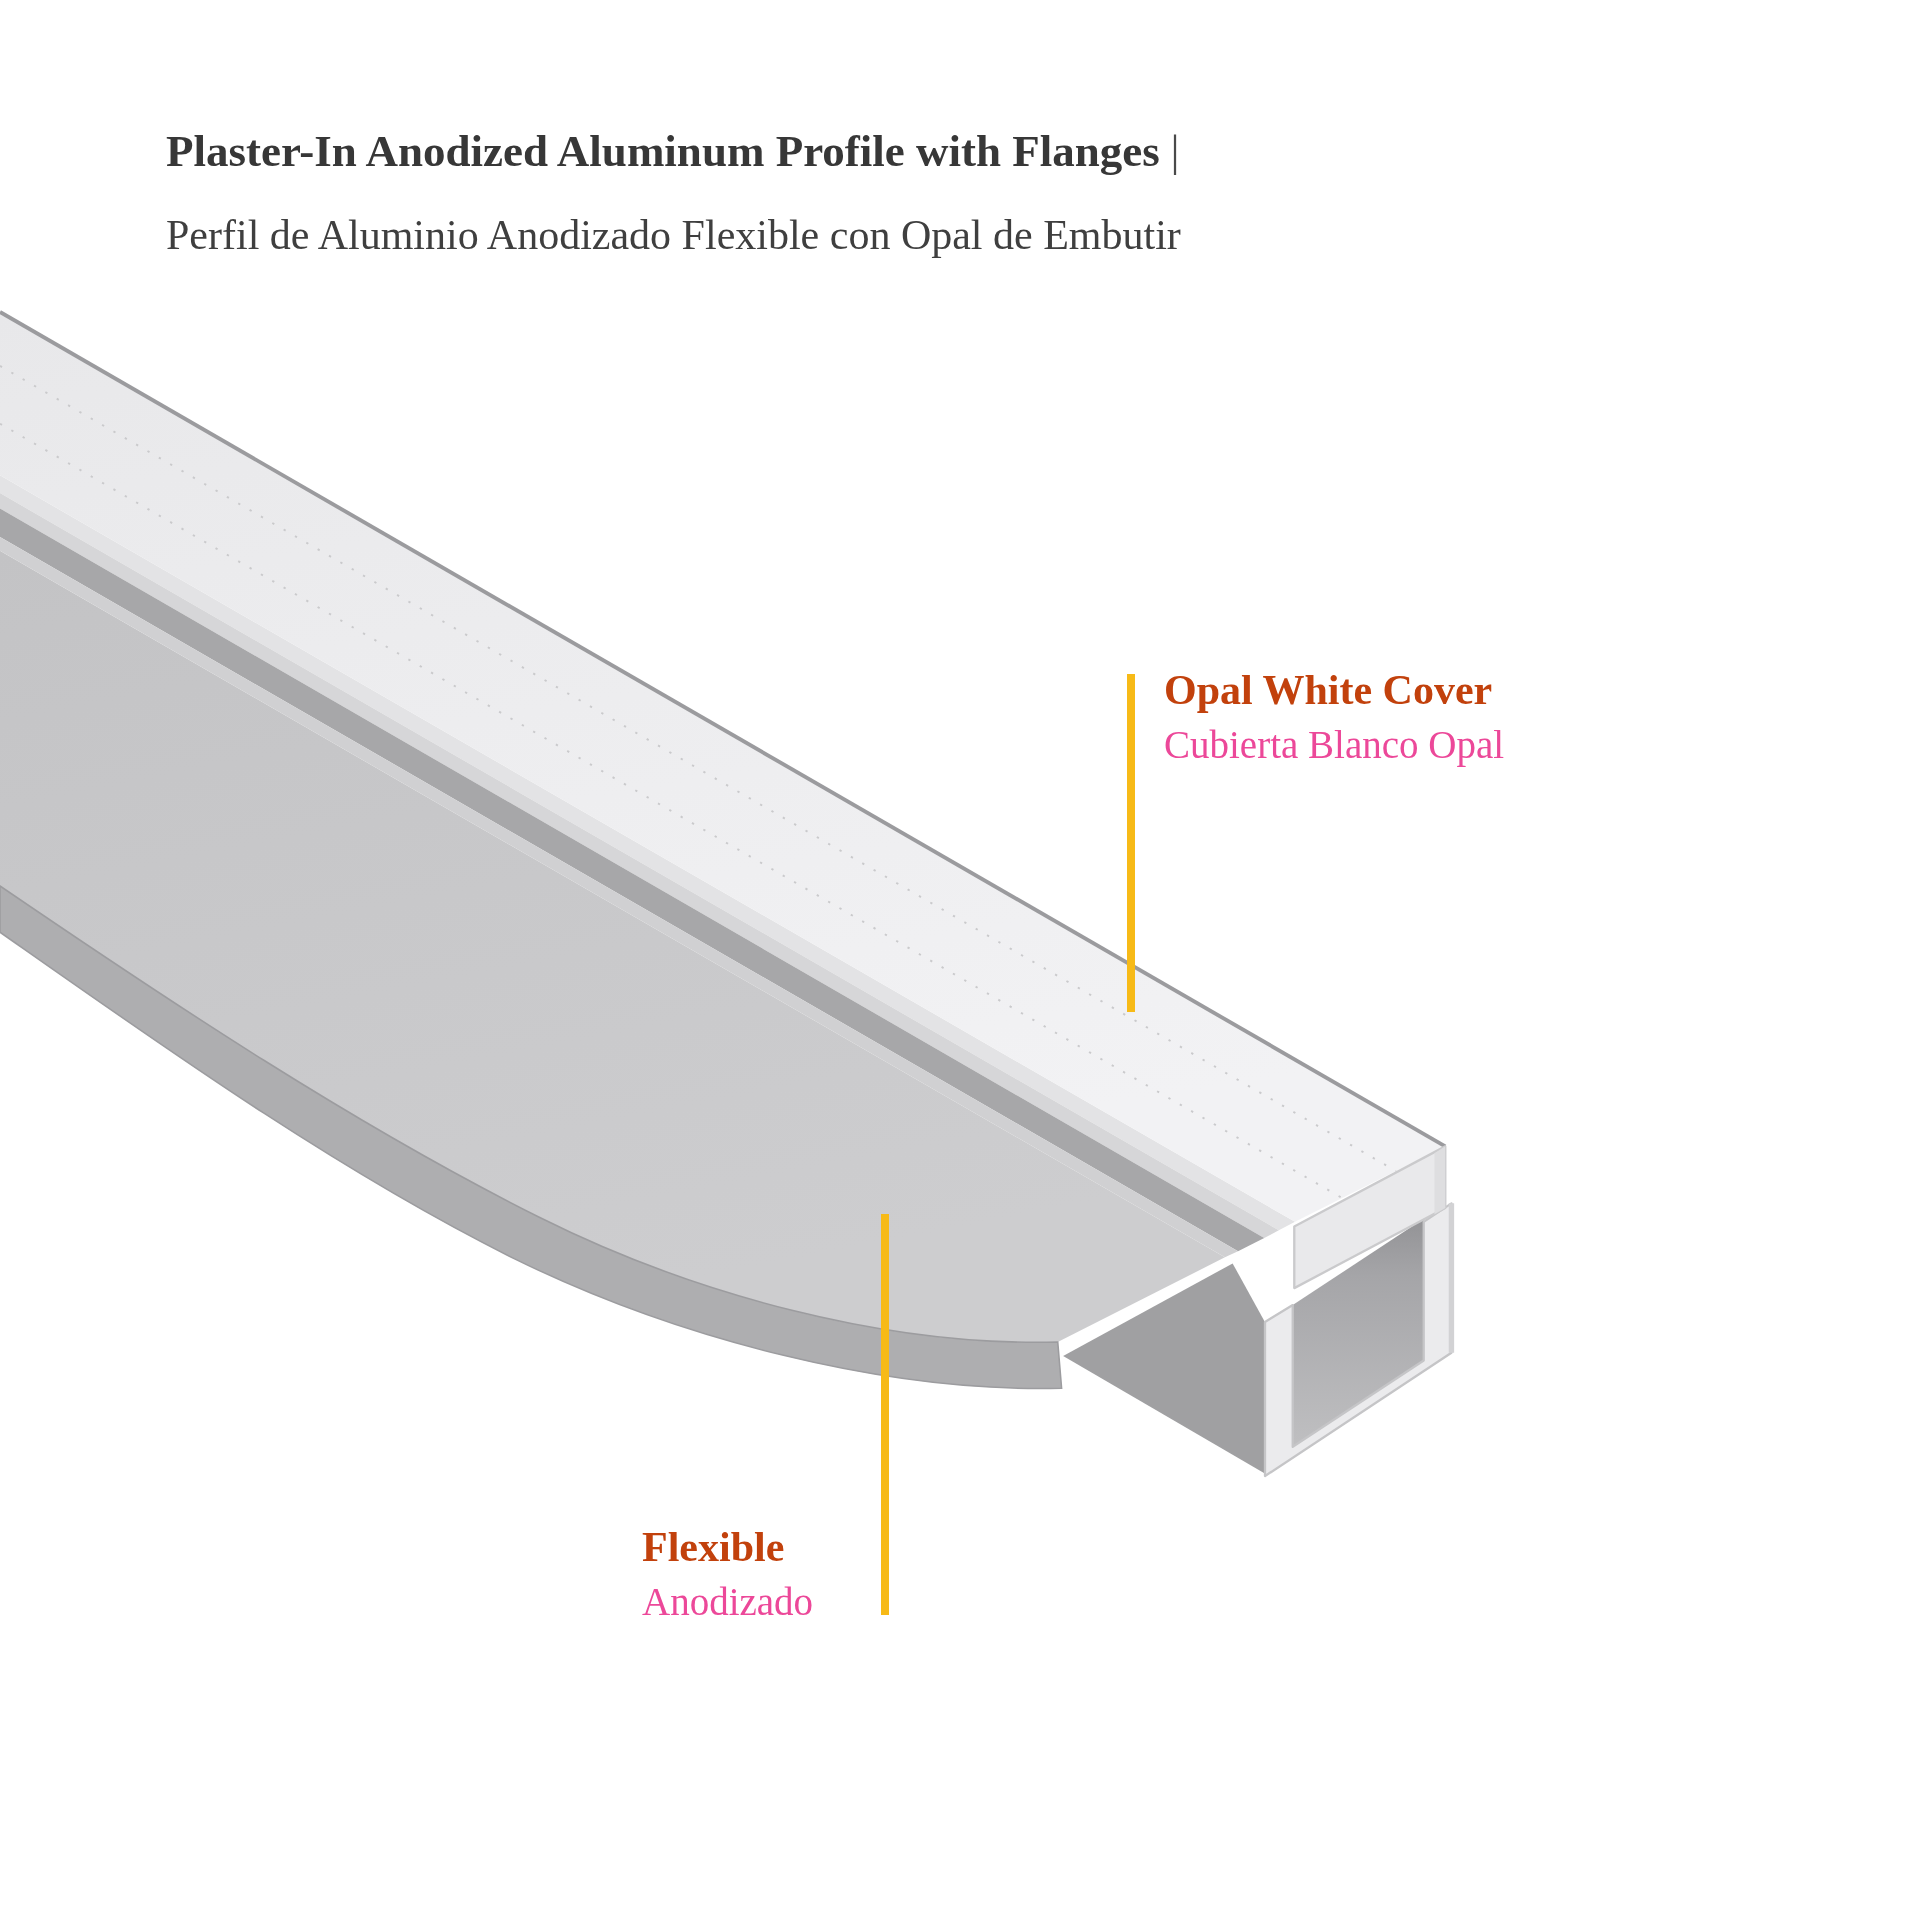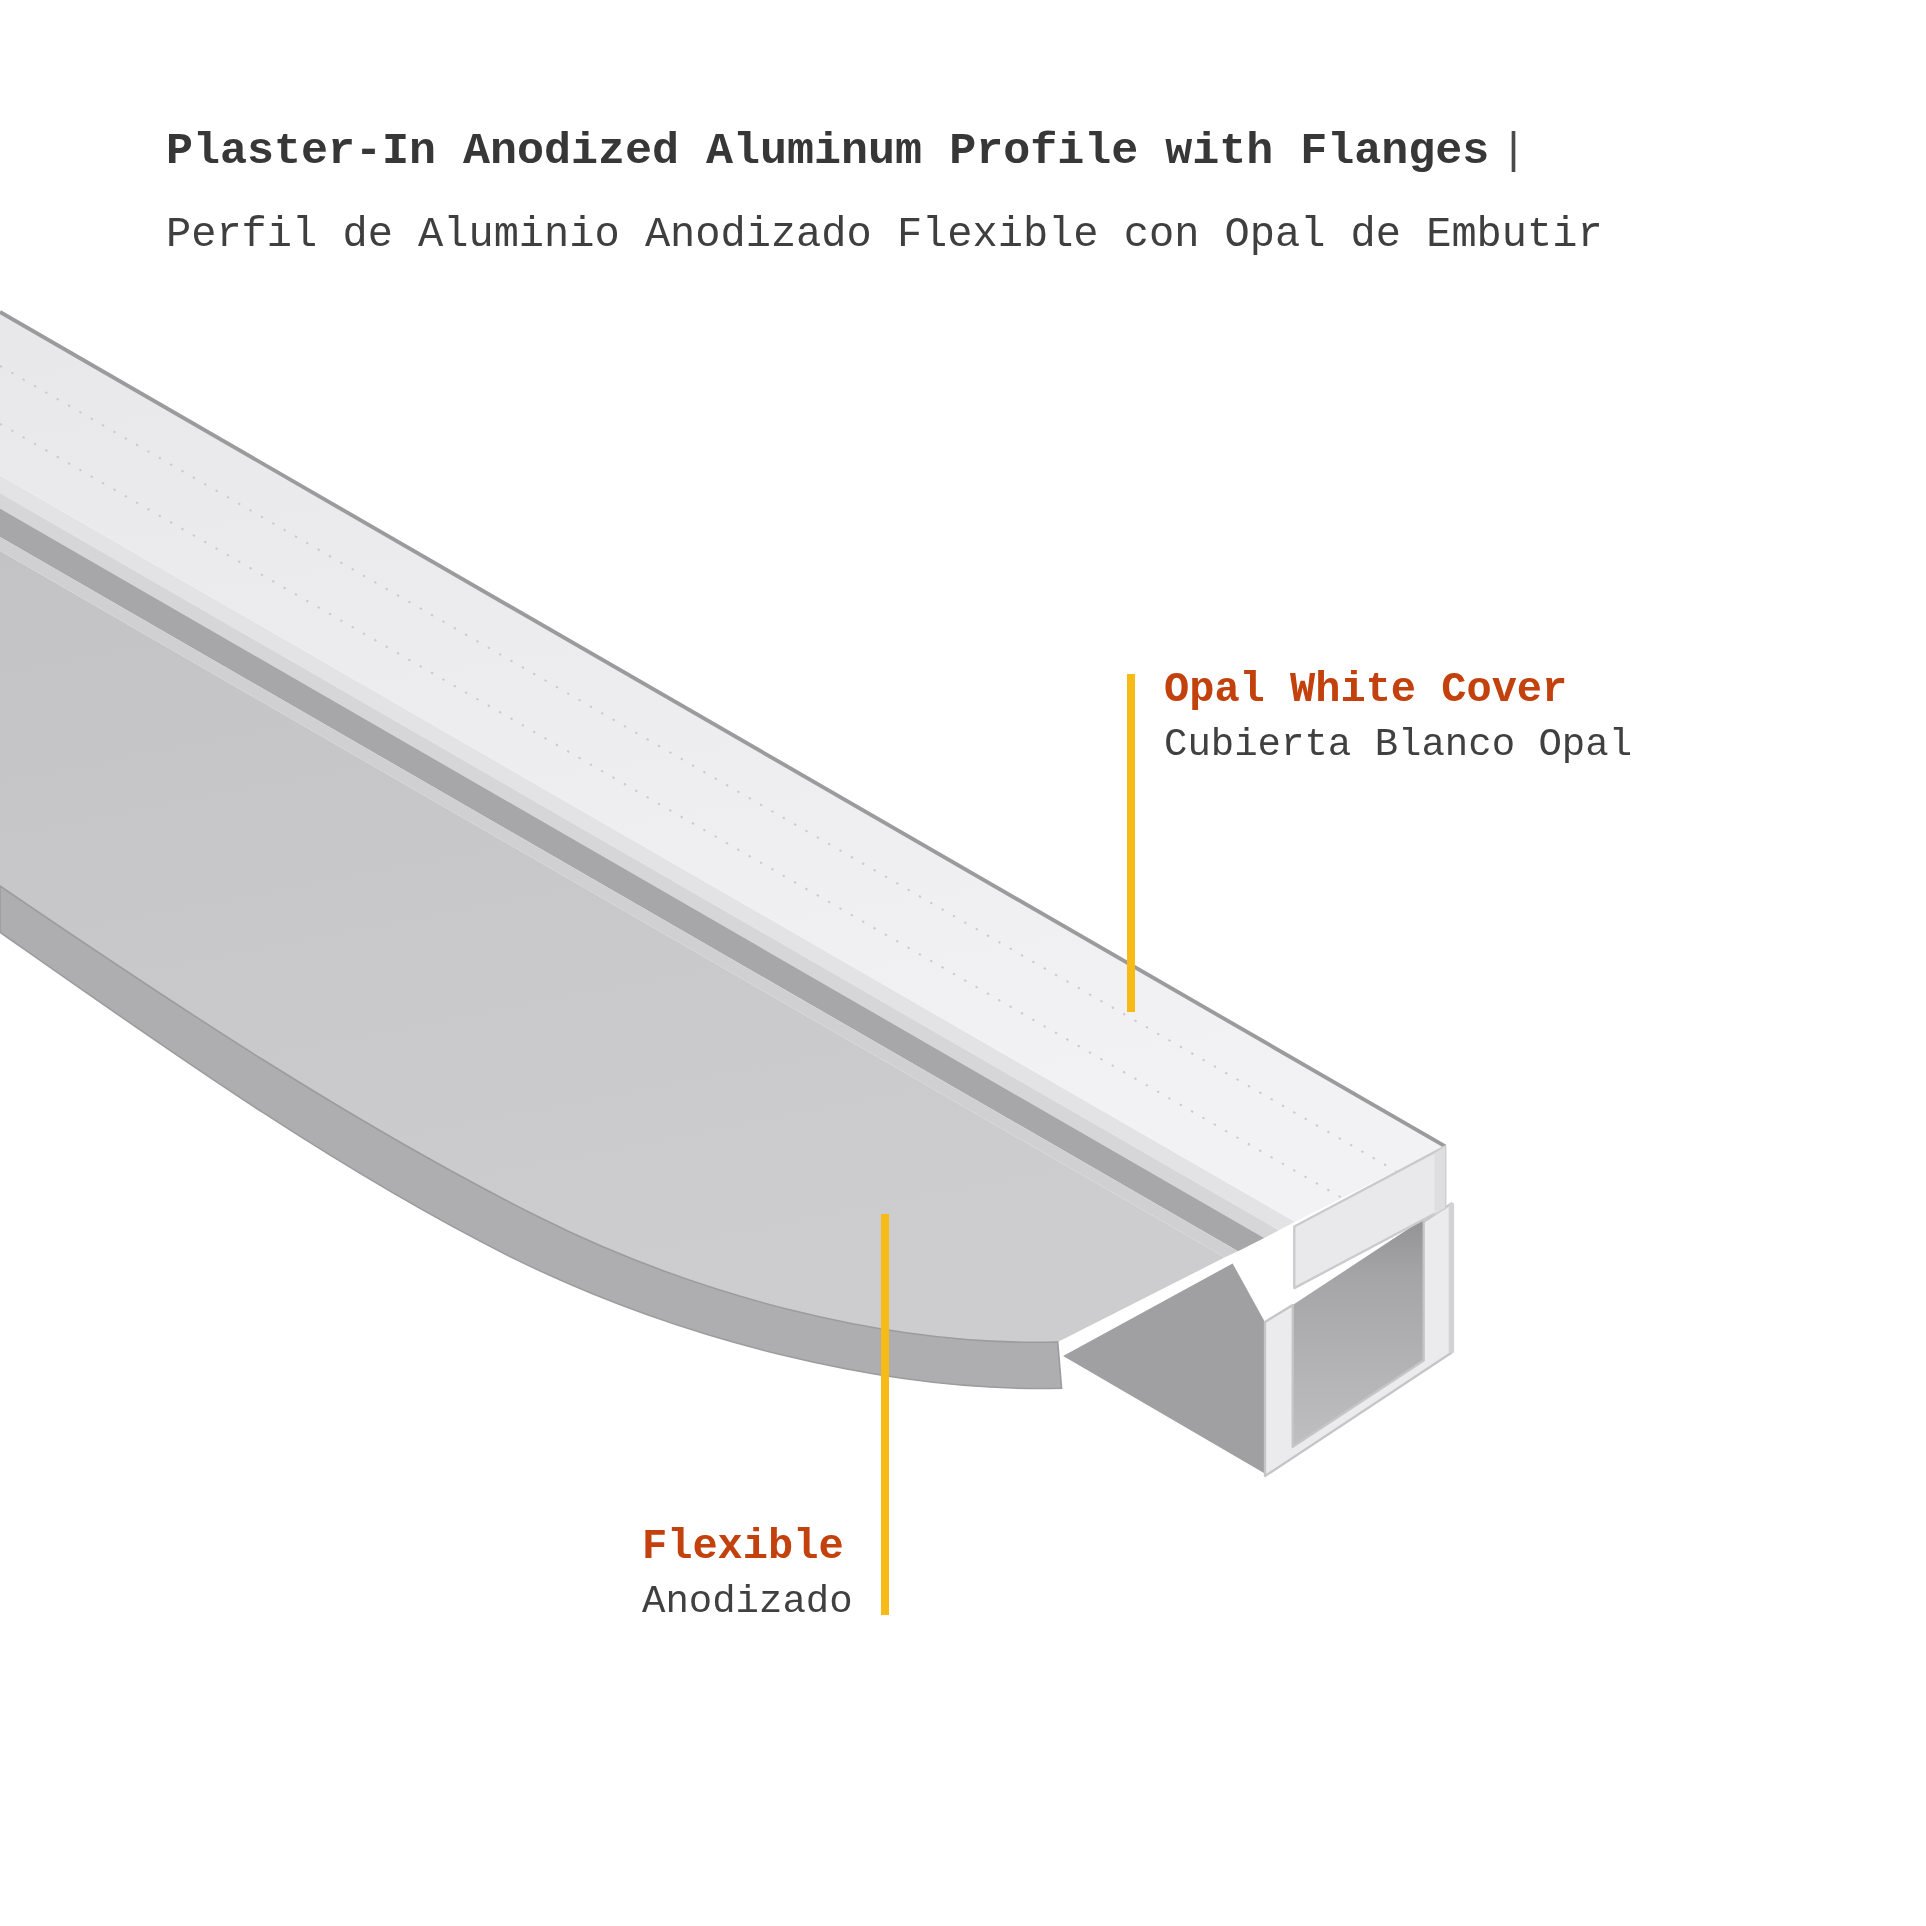--- a/index.html
+++ b/index.html
@@ -1,24 +1,24 @@
 <!DOCTYPE html>
 <html style="font-size:12.3px"><head>
 <meta charset="utf-8">
 <style>
   html,body{margin:0;padding:0;background:#fff;}
   .canvas{position:relative;width:1888px;height:1926px;background:#fff;overflow:hidden;
-          font-family:Liberation Mono, monospace;}
+          font-family:Liberation Serif, serif;}
   .title-block{position:absolute;left:166px;top:129px;}
   .title-en{font-size:45px;font-weight:bold;color:#373737;letter-spacing:0;line-height:1;}
   .title-divider{font-weight:400;color:#4a4a4a;margin-left:10.8px;}
   .title-es{font-size:42px;font-weight:400;color:#3f3f3f;margin-top:40px;line-height:1;}
   .callout{position:absolute;}
   .callout .c-en{font-size:42px;font-weight:bold;color:#c2410c;line-height:1.1;}
-  .callout .c-es{font-size:39px;font-weight:400;color:#404040;line-height:1.1;margin-top:10.8px;}
+  .callout .c-es{font-size:39px;font-weight:400;color:#ec4899;line-height:1.1;margin-top:10.8px;}
   .leader{position:absolute;width:7.7px;background:#F7BA17;}
   #leader-cover{left:1127px;top:674px;height:338px;}
   #leader-aluminum{left:881px;top:1214px;height:401px;}
   svg.illustration{position:absolute;left:0;top:0;}
 </style>
 </head>
 <body>
 
 <div class="canvas">
 

